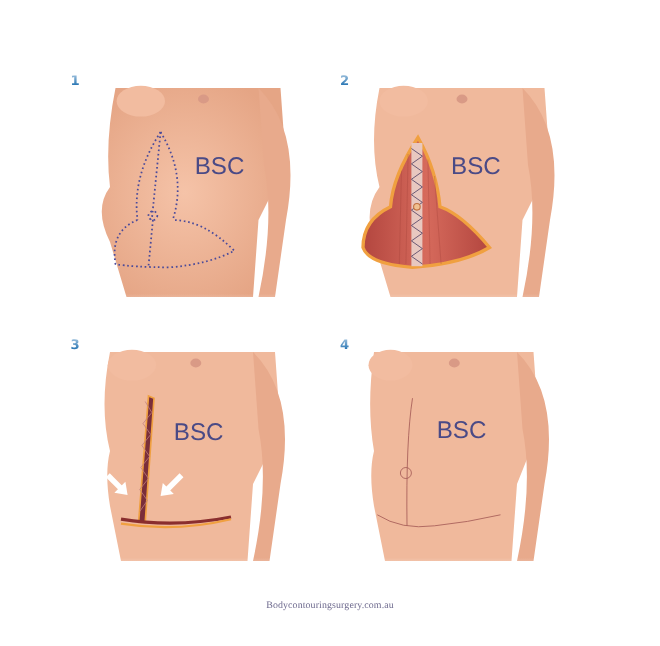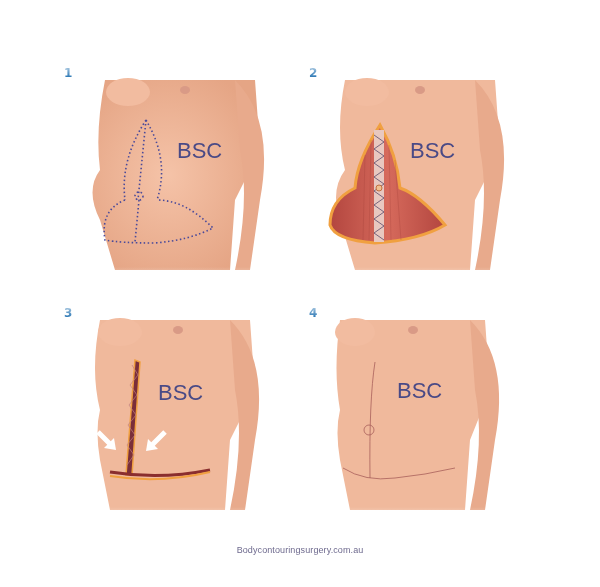--- a/index.html
+++ b/index.html
@@ -1,20 +1,20 @@
 <!DOCTYPE html>
 <html><head>
 <meta charset="utf-8">
 <style>
   html, body { margin:0; padding:0; background:#ffffff; }
   body { width:600px; height:587px; position:relative; overflow:hidden; font-family:"DejaVu Sans", sans-serif; }
   .panel { position:absolute; width:240px; height:230px; }
   .step-num { position:absolute; font-family:"DejaVu Sans", sans-serif; font-weight:bold; font-size:12px; color:#1e6fb0; }
   .panel svg { position:absolute; left:0; top:0; }
-  .footer { position:absolute; top:545px; left:0; width:600px; text-align:center; font-family:Liberation Sans, sans-serif; font-size:9px; color:#6e6a8e; letter-spacing:0.1px; }
+  .footer { position:absolute; top:545px; left:0; width:600px; text-align:center; font-family:Liberation Serif, serif; font-size:9px; color:#6e6a8e; letter-spacing:0.1px; }
   .bsc { font-family:"Liberation Sans", sans-serif; font-size:22px; fill:#4a4a86; }
 </style>
 </head>
 <body>
 
 <div class="panel" style="left:60px; top:60px;">
   <span class="step-num" style="left:4px; top:6px;">1</span>
   <svg width="240" height="230">
     <defs>
       <linearGradient id="fade1" x1="0" y1="0" x2="0" y2="1">

